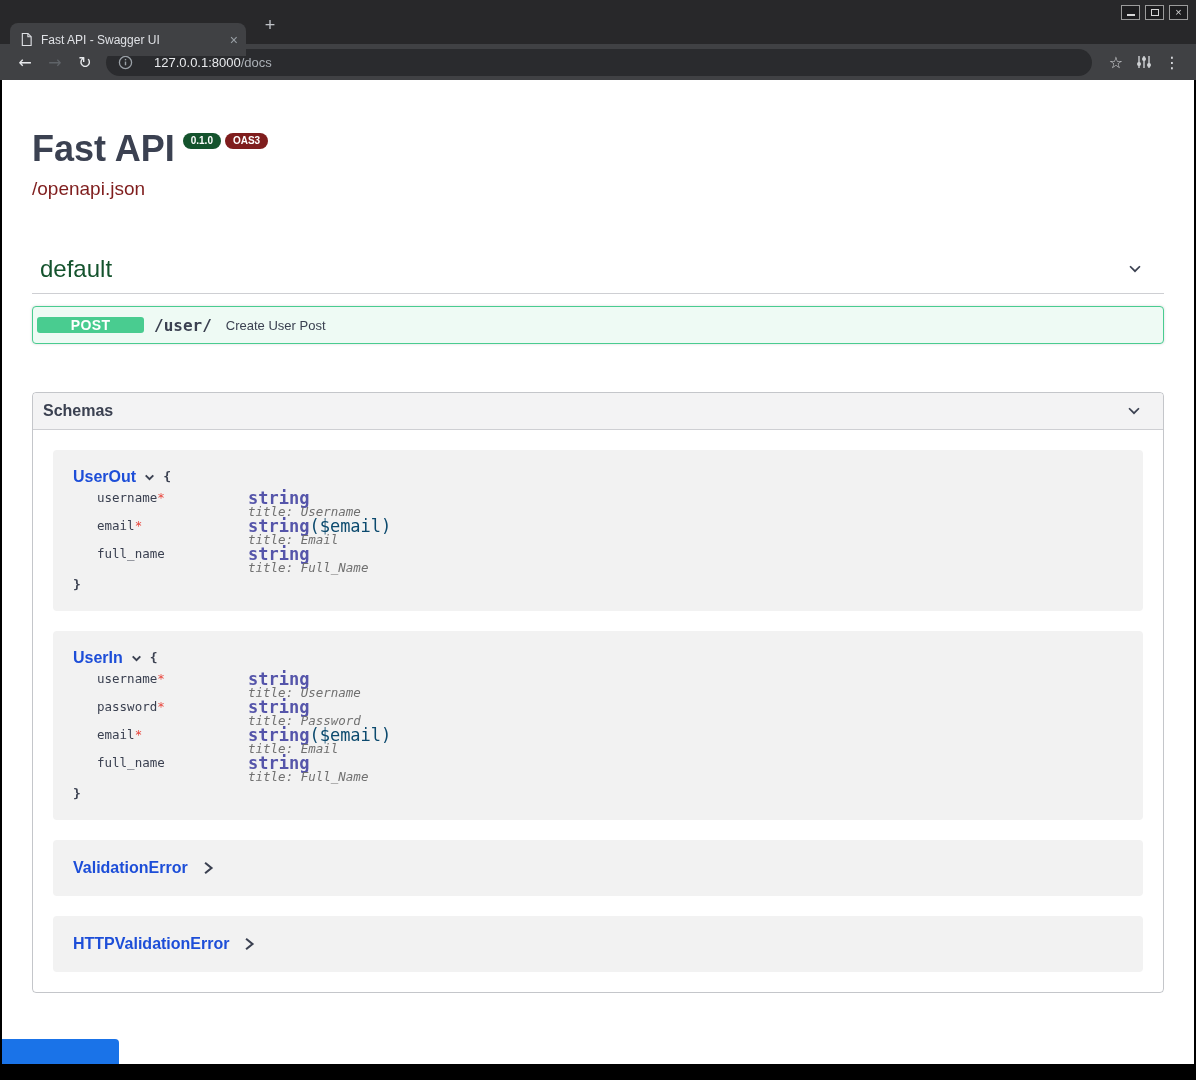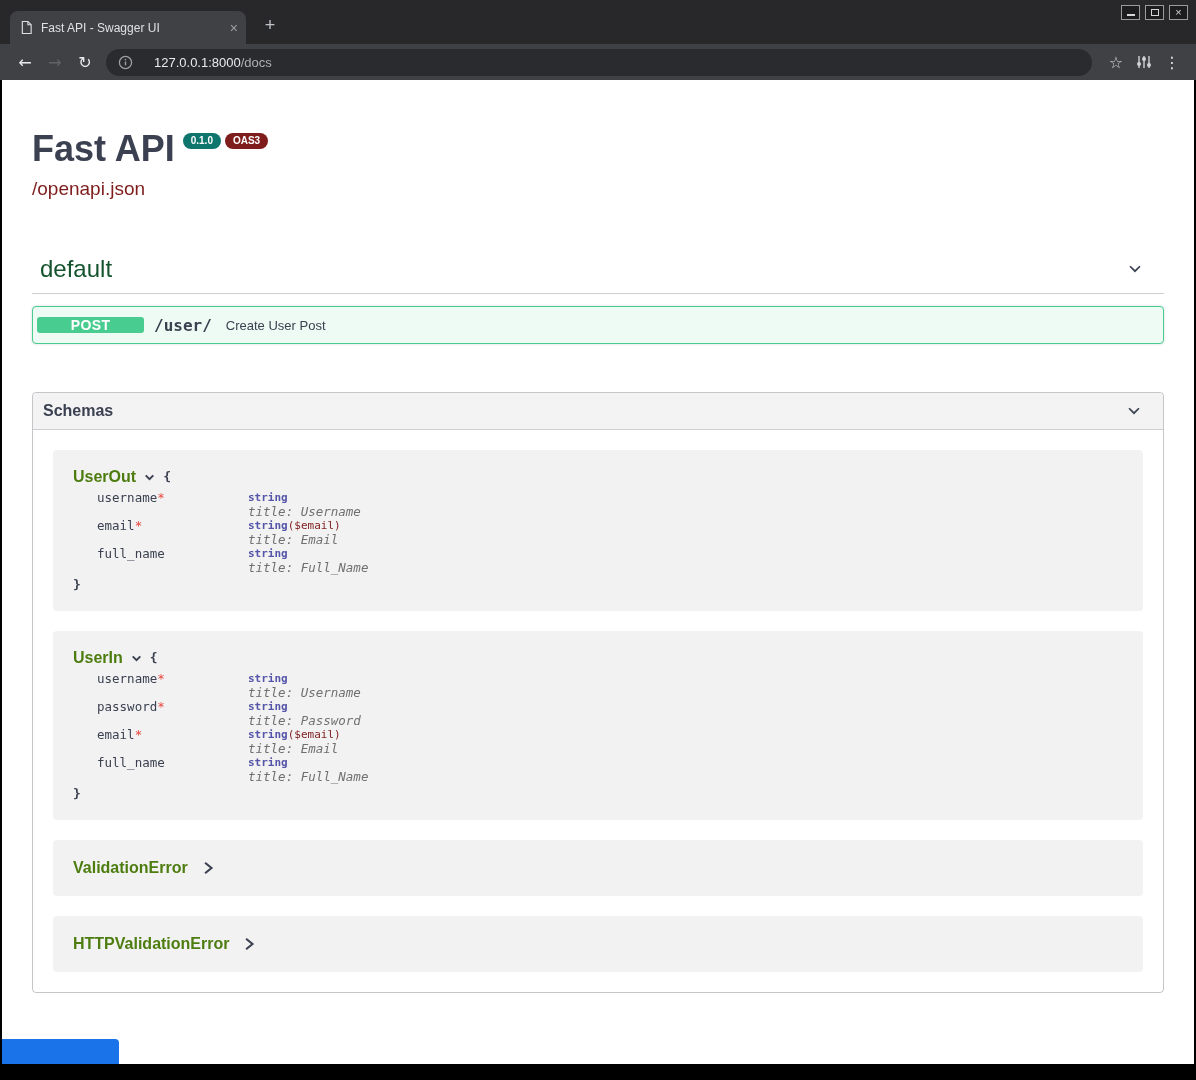--- a/index.html
+++ b/index.html
@@ -1,21 +1,21 @@
 <!DOCTYPE html>
 <html><head>
 <meta charset="utf-8">
 <style>
   * { margin:0; padding:0; box-sizing:border-box; }
   html,body { width:1196px; height:1080px; }
   body { background:#000; font-family:"Liberation Sans",sans-serif; position:relative; overflow:hidden; }
 
   
   .titlebar { height:44px; background:#28282a; position:relative; }
-  .tab { position:absolute; left:10px; top:11px; width:236px; height:33px; background:#404144;
+  .tab { position:absolute; left:10px; top:23px; width:236px; height:33px; background:#404144;
          border-radius:8px 8px 0 0; display:flex; align-items:center; padding:0 8px 0 10px; cursor:pointer; }
   .tab-title { color:#dfe1e5; font-size:12px; margin-left:8px; flex:1; white-space:nowrap; overflow:hidden; }
   .tab-close { color:#9aa0a6; font-size:14px; margin-left:6px; line-height:14px; }
   .newtab { position:absolute; left:260px; top:16px; color:#c0c3c7; font-size:18px; line-height:18px; width:20px; text-align:center; }
   .win-controls { position:absolute; right:8px; top:5px; display:flex; gap:5px; }
   .wc { width:19px; height:15px; border:1px solid #9b9b9b; display:flex; align-items:flex-end; justify-content:center; background:#1d1d1f; }
   .wc.center { align-items:center; }
   .wc-min-glyph { width:8px; border-top:2px solid #d6d6d6; margin-bottom:3px; }
   .wc-max-glyph { width:8px; height:7px; border:1px solid #d6d6d6; }
   .wc-close-glyph { color:#d6d6d6; font-size:11px; line-height:11px; }
@@ -32,21 +32,21 @@
   .menu-icon { color:#dfe1e5; font-size:16px; font-family:"DejaVu Sans",sans-serif; }
 
   
   .page { background:#fff; height:984px; margin:0 2px; position:relative; overflow:hidden; color:#3b4151; }
   .content { padding:48px 30px 0; }
 
   .info-title-row { display:flex; align-items:flex-start; }
   .info-title { font-size:36px; font-weight:700; color:#3b4151; line-height:42px; }
   .badges { display:inline-flex; gap:4px; margin-left:8px; margin-top:5px; }
   .badge { font-size:10px; font-weight:700; color:#fff; padding:3px 8px; border-radius:10px; line-height:10px; }
-  .badge.version { background:#0f766e; }
+  .badge.version { background:#14532d; }
   .badge.oas { background:#7f1d1d; }
   .spec-link { color:#7f1d1d; font-size:19px; text-decoration:none; display:inline-block; margin-top:8px; cursor:pointer; }
 
   .tag-row { margin-top:55px; display:flex; align-items:center; justify-content:space-between;
              padding:0 18px 10px 8px; border-bottom:1px solid rgba(59,65,81,.25); cursor:pointer; }
   .tag-title { font-size:24px; color:#14532d; }
 
   .opblock { margin-top:12px; border:1px solid #49cc90; background:#eefaf4; border-radius:4px;
              box-shadow:0 0 3px rgba(0,0,0,.15); display:flex; align-items:center; padding:4px; height:38px; cursor:pointer; }
   .opblock-method { background:#49cc90; color:#fff; font-weight:700; font-size:14px; border-radius:3px;
@@ -56,30 +56,30 @@
 
   .models { margin-top:48px; border:1px solid rgba(59,65,81,.3); border-radius:4px; }
   .models-header { height:37px; background:#f3f3f4; display:flex; align-items:center; justify-content:space-between;
                    padding:0 18px 0 10px; border-bottom:1px solid rgba(59,65,81,.2); border-radius:4px 4px 0 0; cursor:pointer; }
   .models-header-title { font-size:16px; font-weight:700; color:#3b4151; }
   .models-body { padding:20px; }
 
   .model-box { background:#f2f2f2; border-radius:4px; padding:18px 20px; margin-bottom:20px; }
   .model-box:last-child { margin-bottom:0; }
   .model-head { display:flex; align-items:center; gap:7px; cursor:pointer; }
-  .model-name { font-size:16px; font-weight:700; color:#4d7c0f; }
+  .model-name { font-size:16px; font-weight:700; color:#1d4ed8; }
   .brace { font-family:"DejaVu Sans Mono",monospace; font-weight:700; font-size:13px; color:#3b4151; line-height:14px; }
   .props { margin:5px 0 0 24px; }
   .prop-row { display:flex; }
   .prop-name { width:151px; font-family:"DejaVu Sans Mono",monospace; font-size:12.5px; font-weight:400;
                color:#3b4151; line-height:14px; }
   .star { color:#e8453c; }
-  .prop-line1 { font-family:"DejaVu Sans Mono",monospace; font-size:11px; line-height:14px; }
+  .prop-line1 { font-family:"DejaVu Sans Mono",monospace; font-size:17px; line-height:14px; }
   .prop-type { color:#5555aa; font-weight:600; }
-  .prop-format { color:#7f1d1d; }
+  .prop-format { color:#0c4a6e; }
   .prop-title { font-family:"DejaVu Sans Mono",monospace; font-size:12.5px; font-style:italic; color:#707070; line-height:14px; }
   .model-collapsed { height:56px; display:flex; align-items:center; gap:14px; padding:0 20px; cursor:pointer; }
 
   .status-bubble { position:absolute; left:2px; top:1039px; width:117px; height:25px; background:#1a73e8;
                    border-top-right-radius:4px; }
   svg { display:block; }
 </style>
 </head>
 <body>
 

